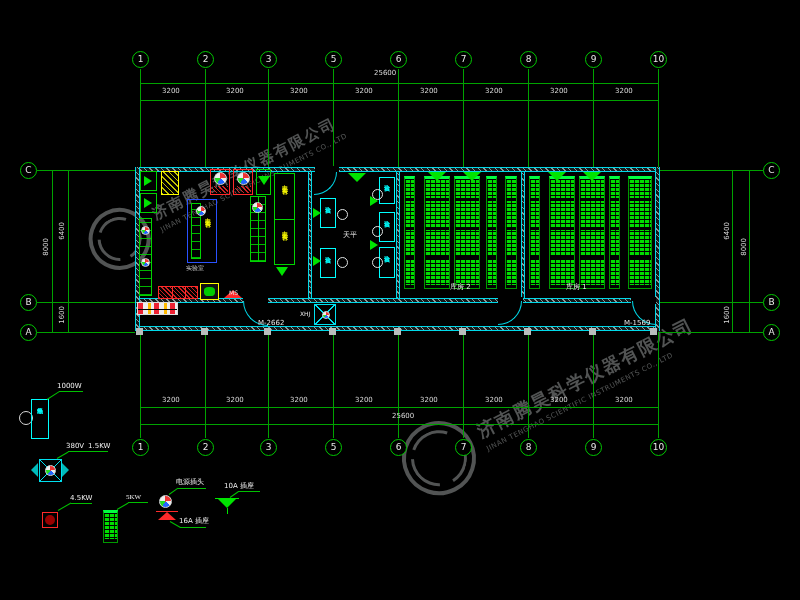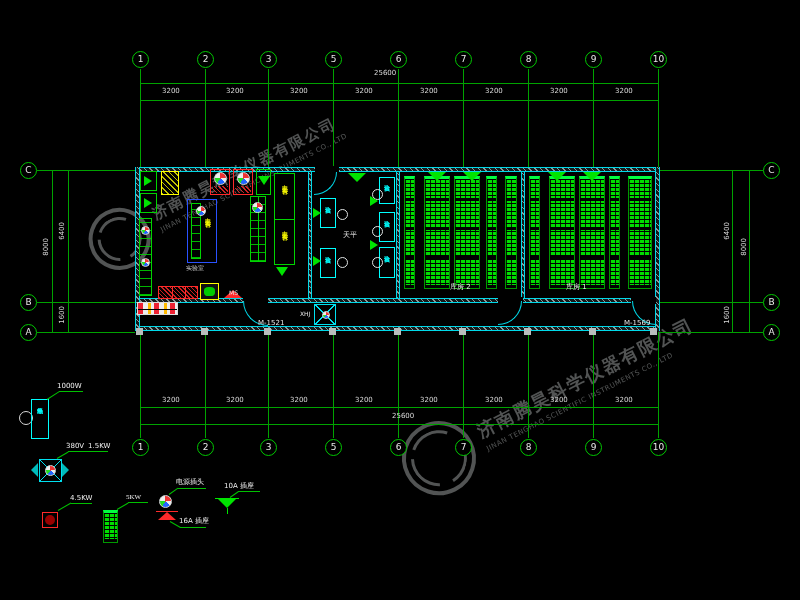--- a/index.html
+++ b/index.html
@@ -214,21 +214,21 @@
   <div class="colsq" style="left:136px;top:328px;"></div>
   <div class="colsq" style="left:201px;top:328px;"></div>
   <div class="colsq" style="left:264px;top:328px;"></div>
   <div class="colsq" style="left:329px;top:328px;"></div>
   <div class="colsq" style="left:394px;top:328px;"></div>
   <div class="colsq" style="left:459px;top:328px;"></div>
   <div class="colsq" style="left:524px;top:328px;"></div>
   <div class="colsq" style="left:589px;top:328px;"></div>
   <div class="colsq" style="left:650px;top:328px;"></div>
 
-  <div class="planlabel" style="left:258px;top:320px;">M-1521</div>
+  <div class="planlabel" style="left:258px;top:320px;">M-2662</div>
   <div class="planlabel" style="left:624px;top:320px;">M-1569</div>
 
   <div class="greenbox" style="left:140px;top:171px;width:17px;height:20px;">
         <span class="tri-right" style="left:3px;top:4px;"></span>
       </div>
   <div class="greenbox" style="left:140px;top:193px;width:17px;height:20px;">
         <span class="tri-right" style="left:3px;top:4px;"></span>
       </div>
   <div class="yellowbox" style="left:161px;top:171px;width:18px;height:24px;"></div>
   <div class="redbox" style="left:210px;top:169px;width:20px;height:26px;">

